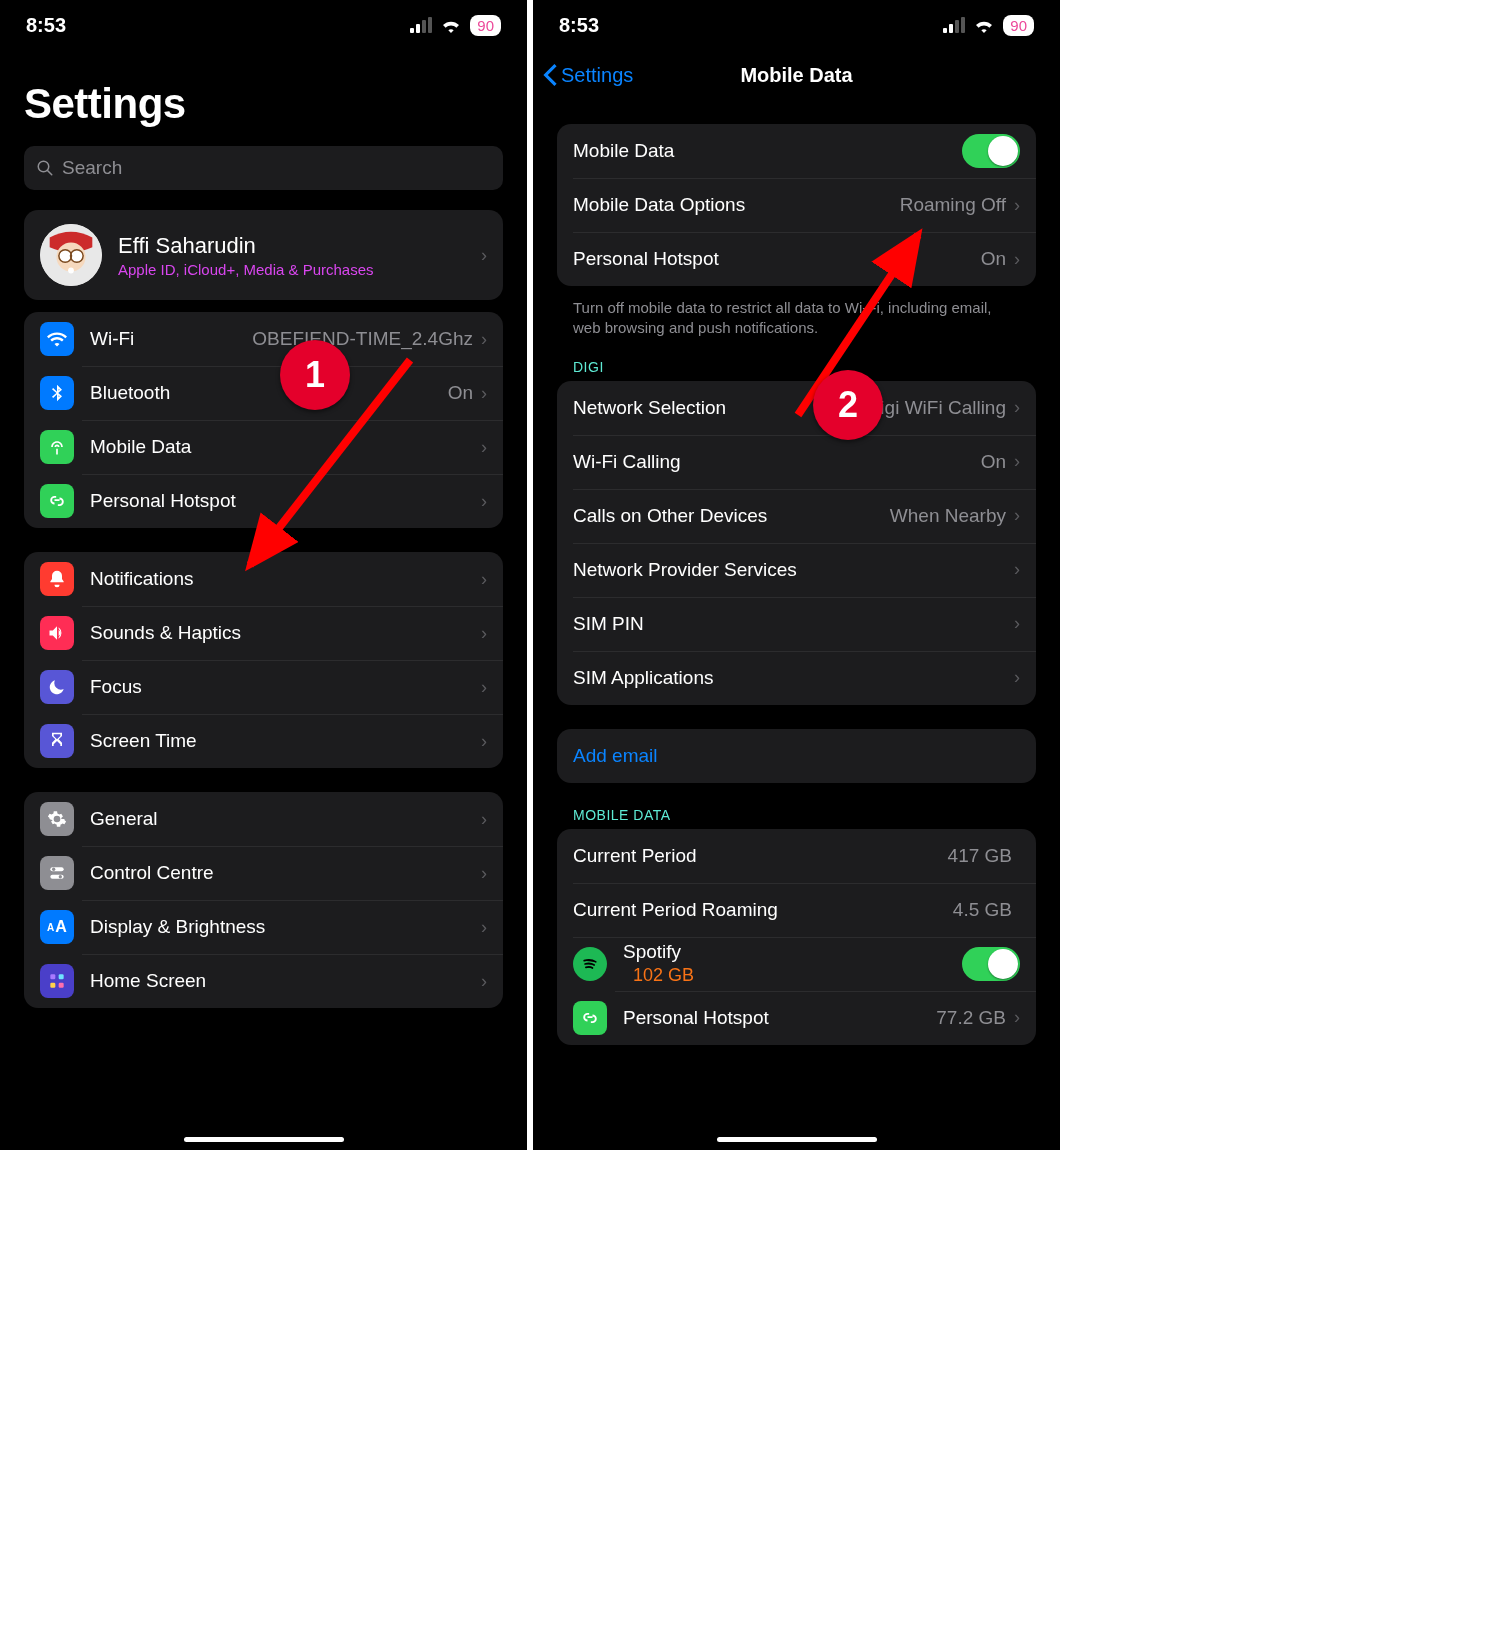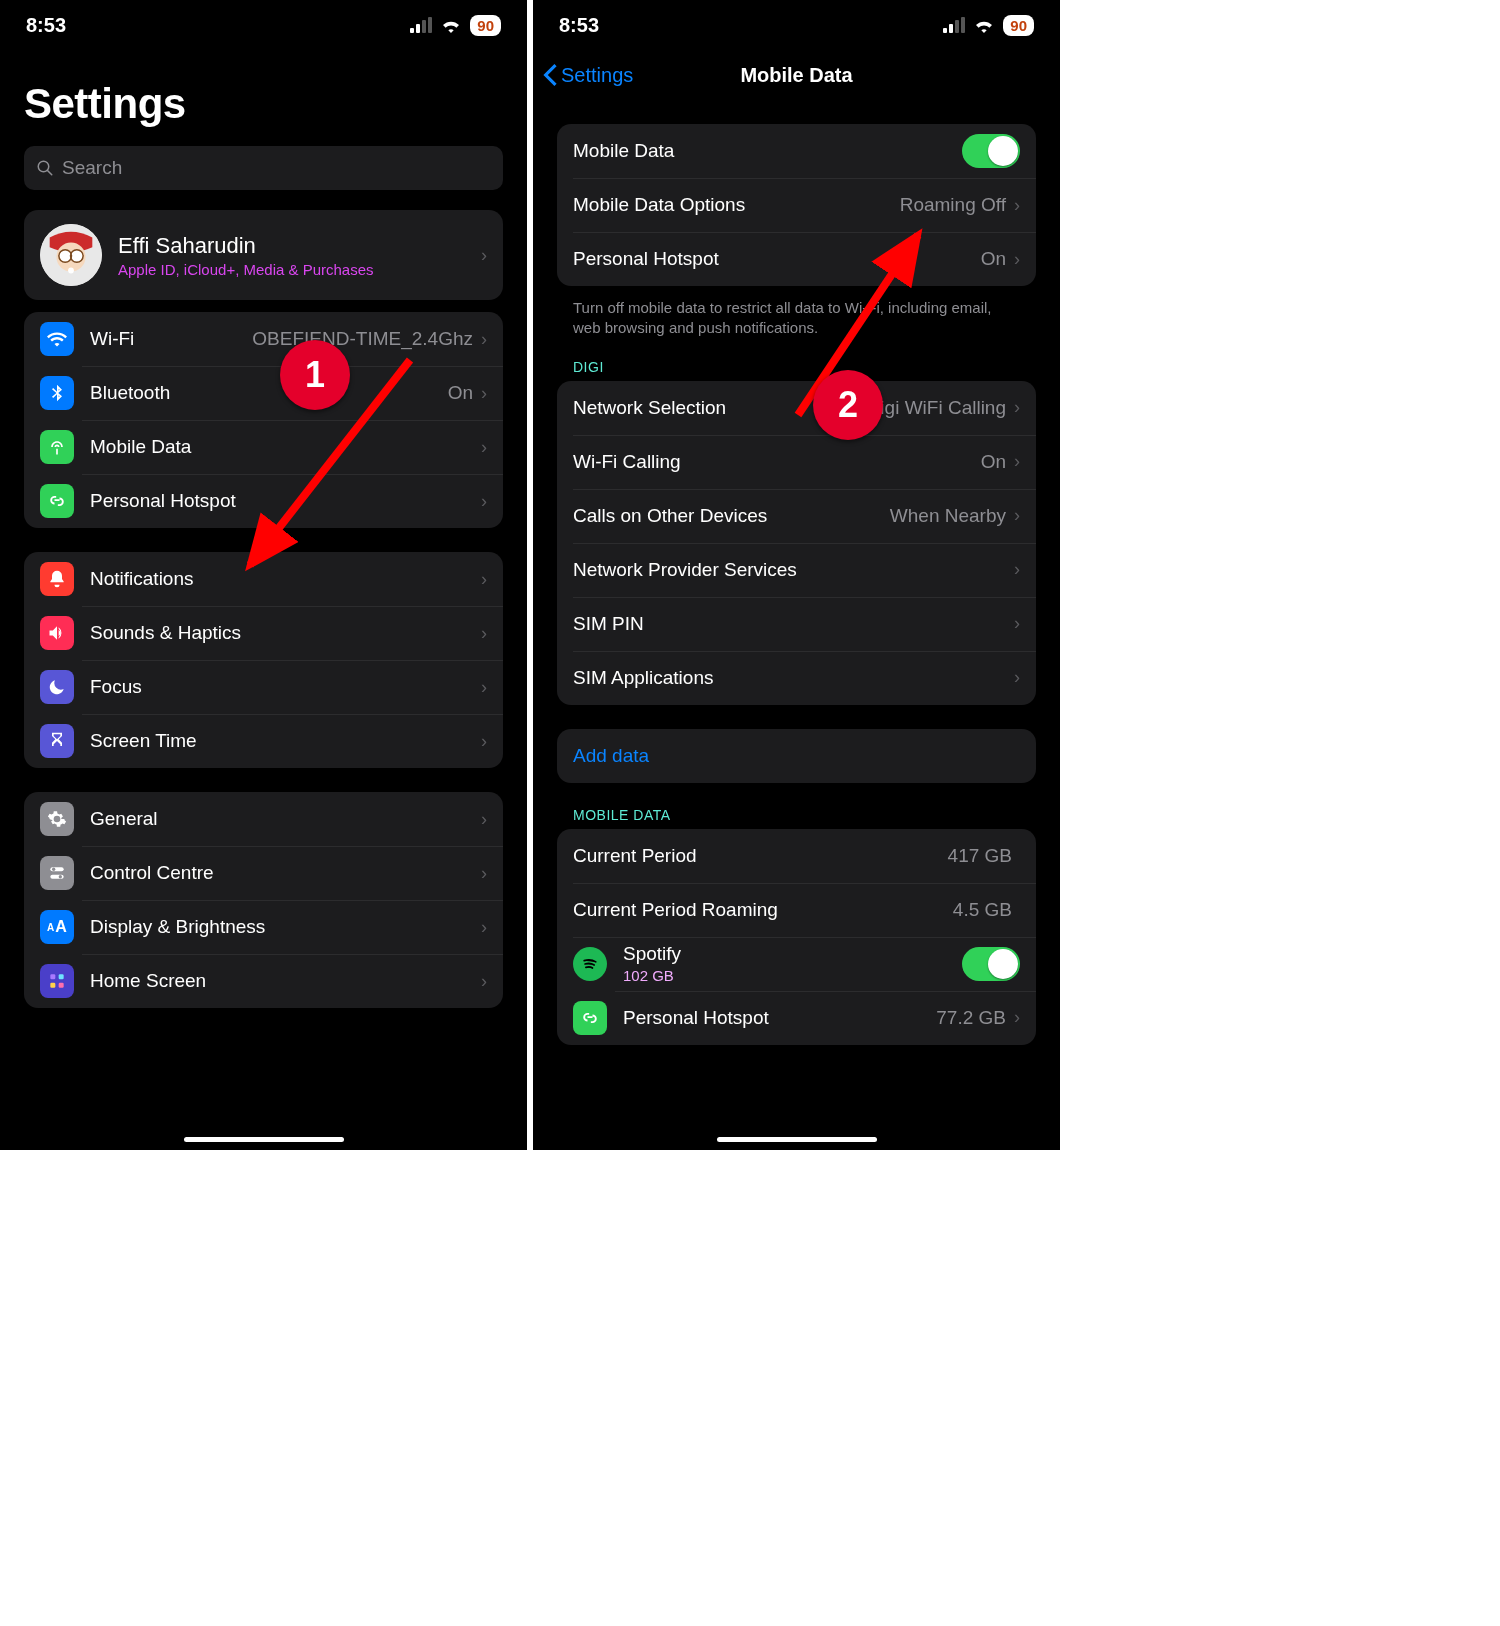--- a/index.html
+++ b/index.html
@@ -32,21 +32,21 @@
     font-size: 20px;
   }
   .status-right { display:flex; align-items:center; gap:8px; }
   .sig-bars { display:flex; align-items:flex-end; gap:2px; height:16px;}
   .sig-bars span { width:4px; background:#fff; border-radius:1px;}
   .sig-bars span:nth-child(1){height:5px;}
   .sig-bars span:nth-child(2){height:9px;}
   .sig-bars span:nth-child(3){height:13px; background:#555;}
   .sig-bars span:nth-child(4){height:16px; background:#555;}
   .battery-badge {
-    background:#fff; color:#c2410c; font-weight:700; border-radius:8px;
+    background:#fff; color:#ec4899; font-weight:400; border-radius:8px;
     padding:2px 7px; font-size:15px; display:flex; align-items:center;
   }
 
   
   .nav-bar {
     height: 50px; display:flex; align-items:center; position:relative;
     padding:0 10px; font-size:20px;
   }
   .back-btn { display:flex; align-items:center; color:#0a84ff; gap:4px; font-size:20px;}
   .nav-title {
@@ -84,21 +84,21 @@
   }
   .row.no-icon + .row::before, .row.no-icon::before { left:16px; }
   .row .icon-box {
     width:34px; height:34px; border-radius:8px; display:flex; align-items:center;
     justify-content:center; flex:0 0 auto; margin-right:16px; color:#fff;
   }
   .row .label { font-size:19px; color:#fff; flex:0 0 auto; }
   .row .spacer { flex:1; }
   .row .value { font-size:19px; color:#8e8e93; margin-right:8px; text-align:right; }
   .row .chev { color:#5a5a5e; font-size:18px; flex:0 0 auto;}
-  .row .sublabel { font-size:15px; color:#f0abfc; margin-top:2px;}
+  .row .sublabel { font-size:18px; color:#f97316; margin-top:2px;margin-left:10px;}
   .row .col { display:flex; flex-direction:column; }
 
   
   .row .label.link { color:#0a84ff; }
 
   
   .profile-row { padding:14px 16px; }
   .avatar {
     width:62px; height:62px; border-radius:50%; background:#d9d9d9; margin-right:16px;
     display:flex; align-items:center; justify-content:center; overflow:hidden; flex:0 0 auto;
@@ -431,21 +431,21 @@
     </div>
     <div class="row no-icon">
       <span class="label">SIM Applications</span>
       <div class="spacer"></div>
         <span class="chev">›</span>
     </div>
   </div>
 
   <div class="group">
     <div class="row no-icon">
-      <span class="label link">Add data</span>
+      <span class="label link">Add email</span>
     </div>
   </div>
 
   <div class="group-header">MOBILE DATA</div>
   <div class="group">
     <div class="row no-icon">
       <span class="label">Current Period</span>
       <div class="spacer"></div>
       <span class="value">417 GB</span>
     </div>

